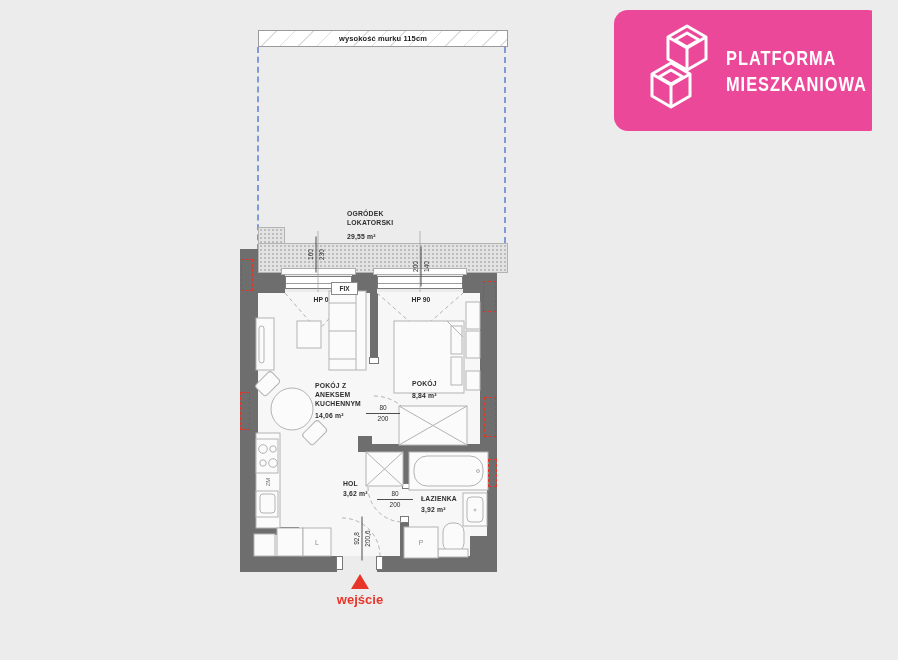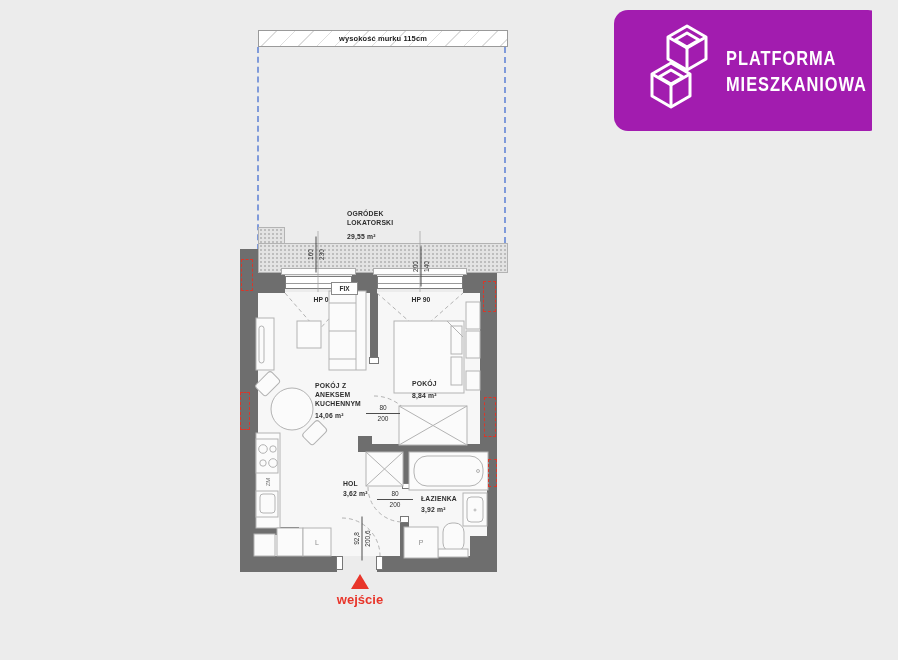--- a/index.html
+++ b/index.html
@@ -247,21 +247,21 @@
     <div class="area" style="margin-top:2px;">3,92 m²</div>
   </div>
 
   <div class="appl zm" style="left:258px;top:477px;width:20px;height:10px;">ZM</div>
   <div class="appl" style="left:303px;top:528px;width:28px;height:28px;">L</div>
   <div class="appl" style="left:404px;top:527px;width:34px;height:31px;">P</div>
 
   <div class="tri" style="left:351px;top:574px;border-bottom:15px solid #e8352a;"></div>
   <div class="entrylbl" style="left:336px;top:592px;width:48px;color:#e8352a;">wejście</div>
 
-  <div class="logo-card" style="background:#a21caf;">
+  <div class="logo-card" style="background:#ec4899;">
     <svg width="66" height="100" viewBox="0 0 66 100" style="position:static;margin-left:32px;flex:none;">
       <g stroke="#ffffff" stroke-width="3" fill="none" stroke-linejoin="round">
         <g transform="translate(41,27)">
           <polygon points="0,-22 19,-11 19,11 0,22 -19,11 -19,-11"></polygon>
           <polyline points="19,-11 0,0 -19,-11"></polyline>
           <line x1="0" y1="0" x2="0" y2="22"></line>
           <polygon points="0,-15 12,-8 0,-1 -12,-8"></polygon>
         </g>
         <g transform="translate(25,64)">
           <polygon points="0,-22 19,-11 19,11 0,22 -19,11 -19,-11"></polygon>

